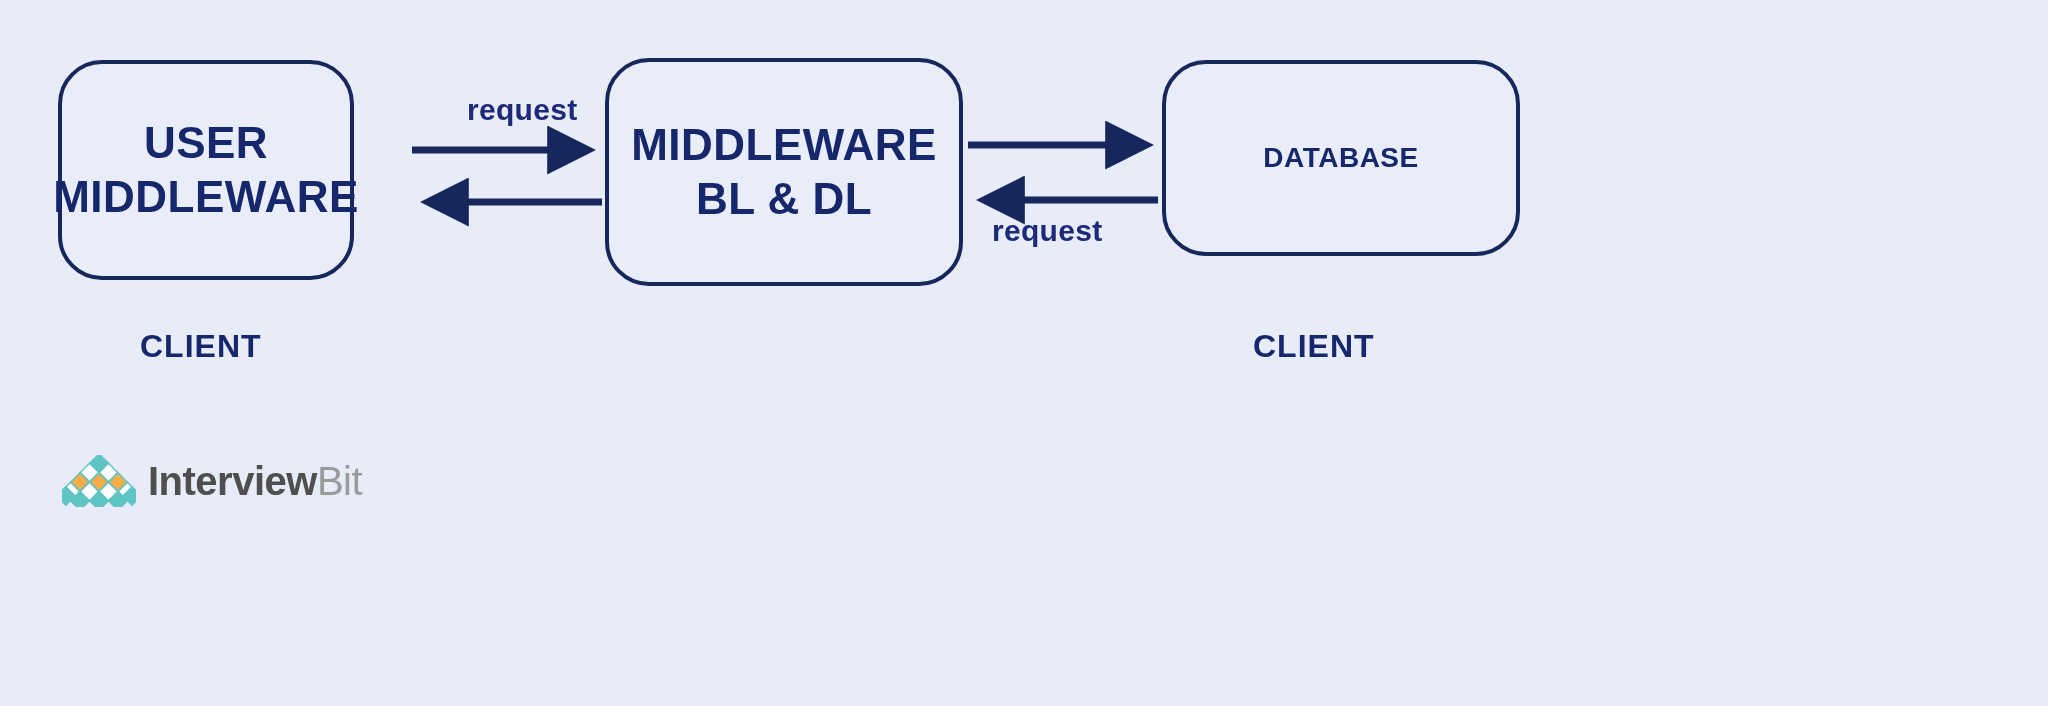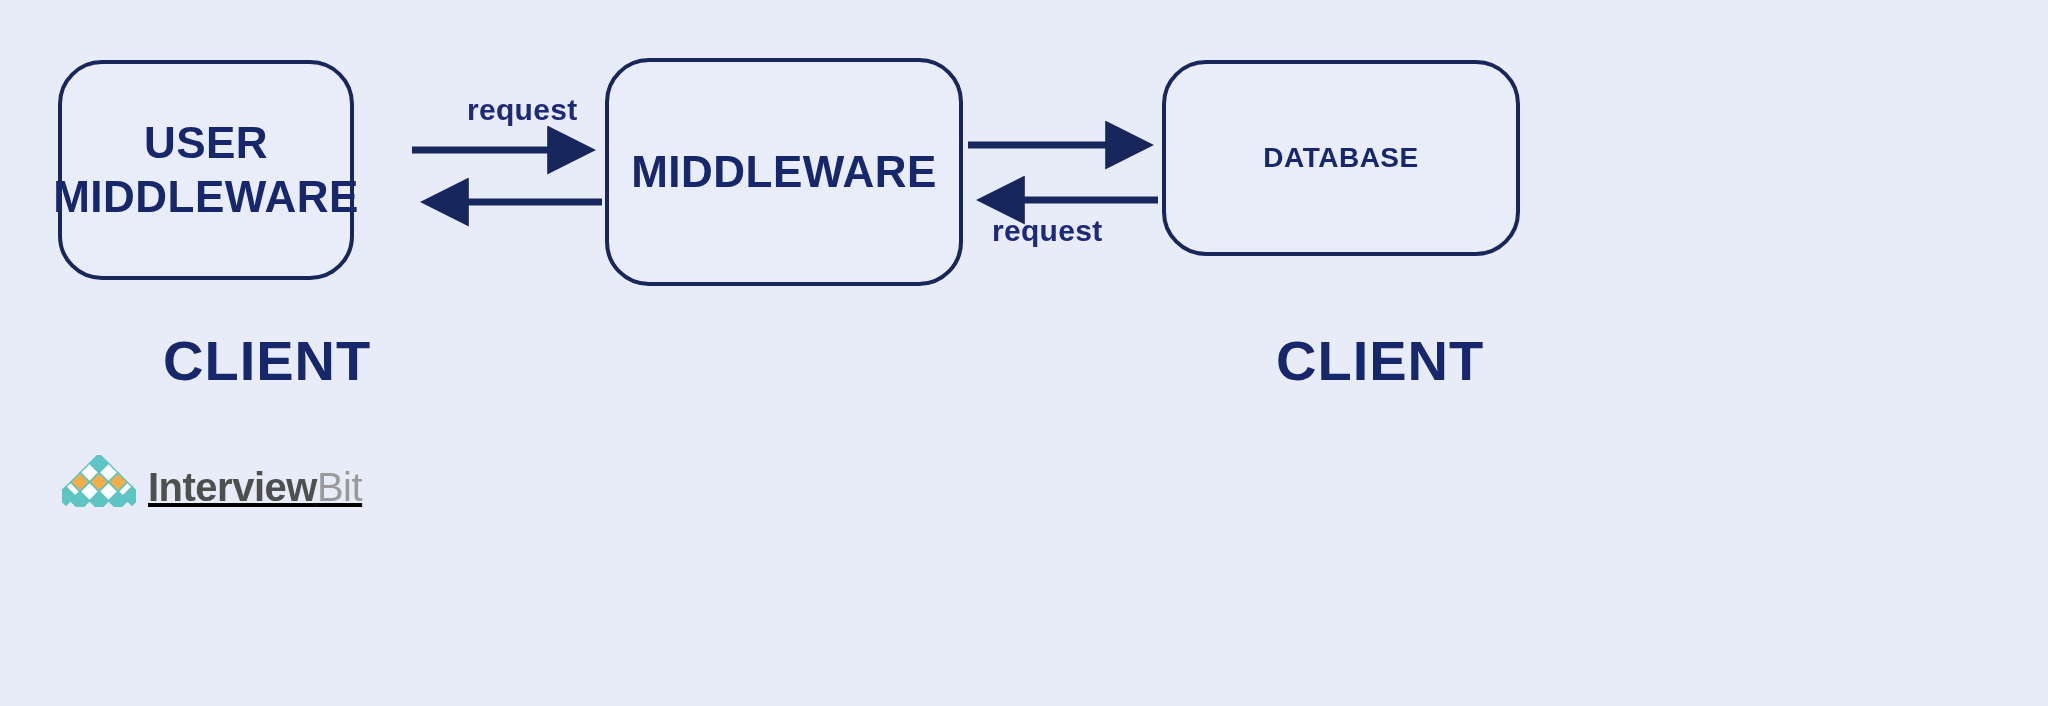--- a/index.html
+++ b/index.html
@@ -40,25 +40,24 @@
   #box-ui       { left: 58px;   top: 60px;  width: 296px; height: 220px; font-size: 44px; }
   #box-mw       { left: 605px;  top: 58px;  width: 358px; height: 228px; font-size: 44px; }
   #box-db       { left: 1162px; top: 60px;  width: 358px; height: 196px; font-size: 28px; }
 
   .node-line { display: block; white-space: nowrap; }
 
   
   .client-label {
     position: absolute;
     color: #16276b;
-    font-size: 56px;
+    font-size: 32px;
     font-weight: bold;
     letter-spacing: 1px;
     white-space: nowrap;
-    margin-left: 23px;
   }
   #client-left  { left: 140px;  top: 328px; }
   #client-right { left: 1253px; top: 328px; }
 
   
   .edge-label {
     position: absolute;
     color: #1d2a7a;
     font-size: 30px;
     font-weight: bold;
@@ -67,23 +66,22 @@
   }
   #label-request  { left: 467px;  top: 93px; }
   #label-response { left: 992px;  top: 214px; }
 
   
   #logo {
     position: absolute;
     left: 62px;
     top: 455px;
     display: flex;
-    align-items: flex-end;
+    align-items: center;
     gap: 12px;
-    text-decoration: underline;
   }
   #logo-mark { width: 74px; height: 52px; display: block; }
   #logo-text {
     font-size: 40px;
     letter-spacing: -0.5px;
     white-space: nowrap;
     line-height: 1;
   }
   .logo-bold  { color: #4f4f4f; font-weight: bold; }
   .logo-light { color: #9a9a9a; font-weight: normal; }
@@ -115,20 +113,21 @@
   </g>
 </svg>
 
 <div class="node-box" id="box-ui">
   <span class="node-line">USER</span>
   <span class="node-line">MIDDLEWARE</span>
 </div>
 
 <div class="node-box" id="box-mw">
   <span class="node-line">MIDDLEWARE</span>
+  <span class="node-line">BL &amp; DL</span>
 </div>
 
 <div class="node-box" id="box-db">
   <span class="node-line">DATABASE</span>
 </div>
 
 <div class="client-label" id="client-left">CLIENT</div>
 <div class="client-label" id="client-right">CLIENT</div>
 
 <div class="edge-label" id="label-request">request</div>

